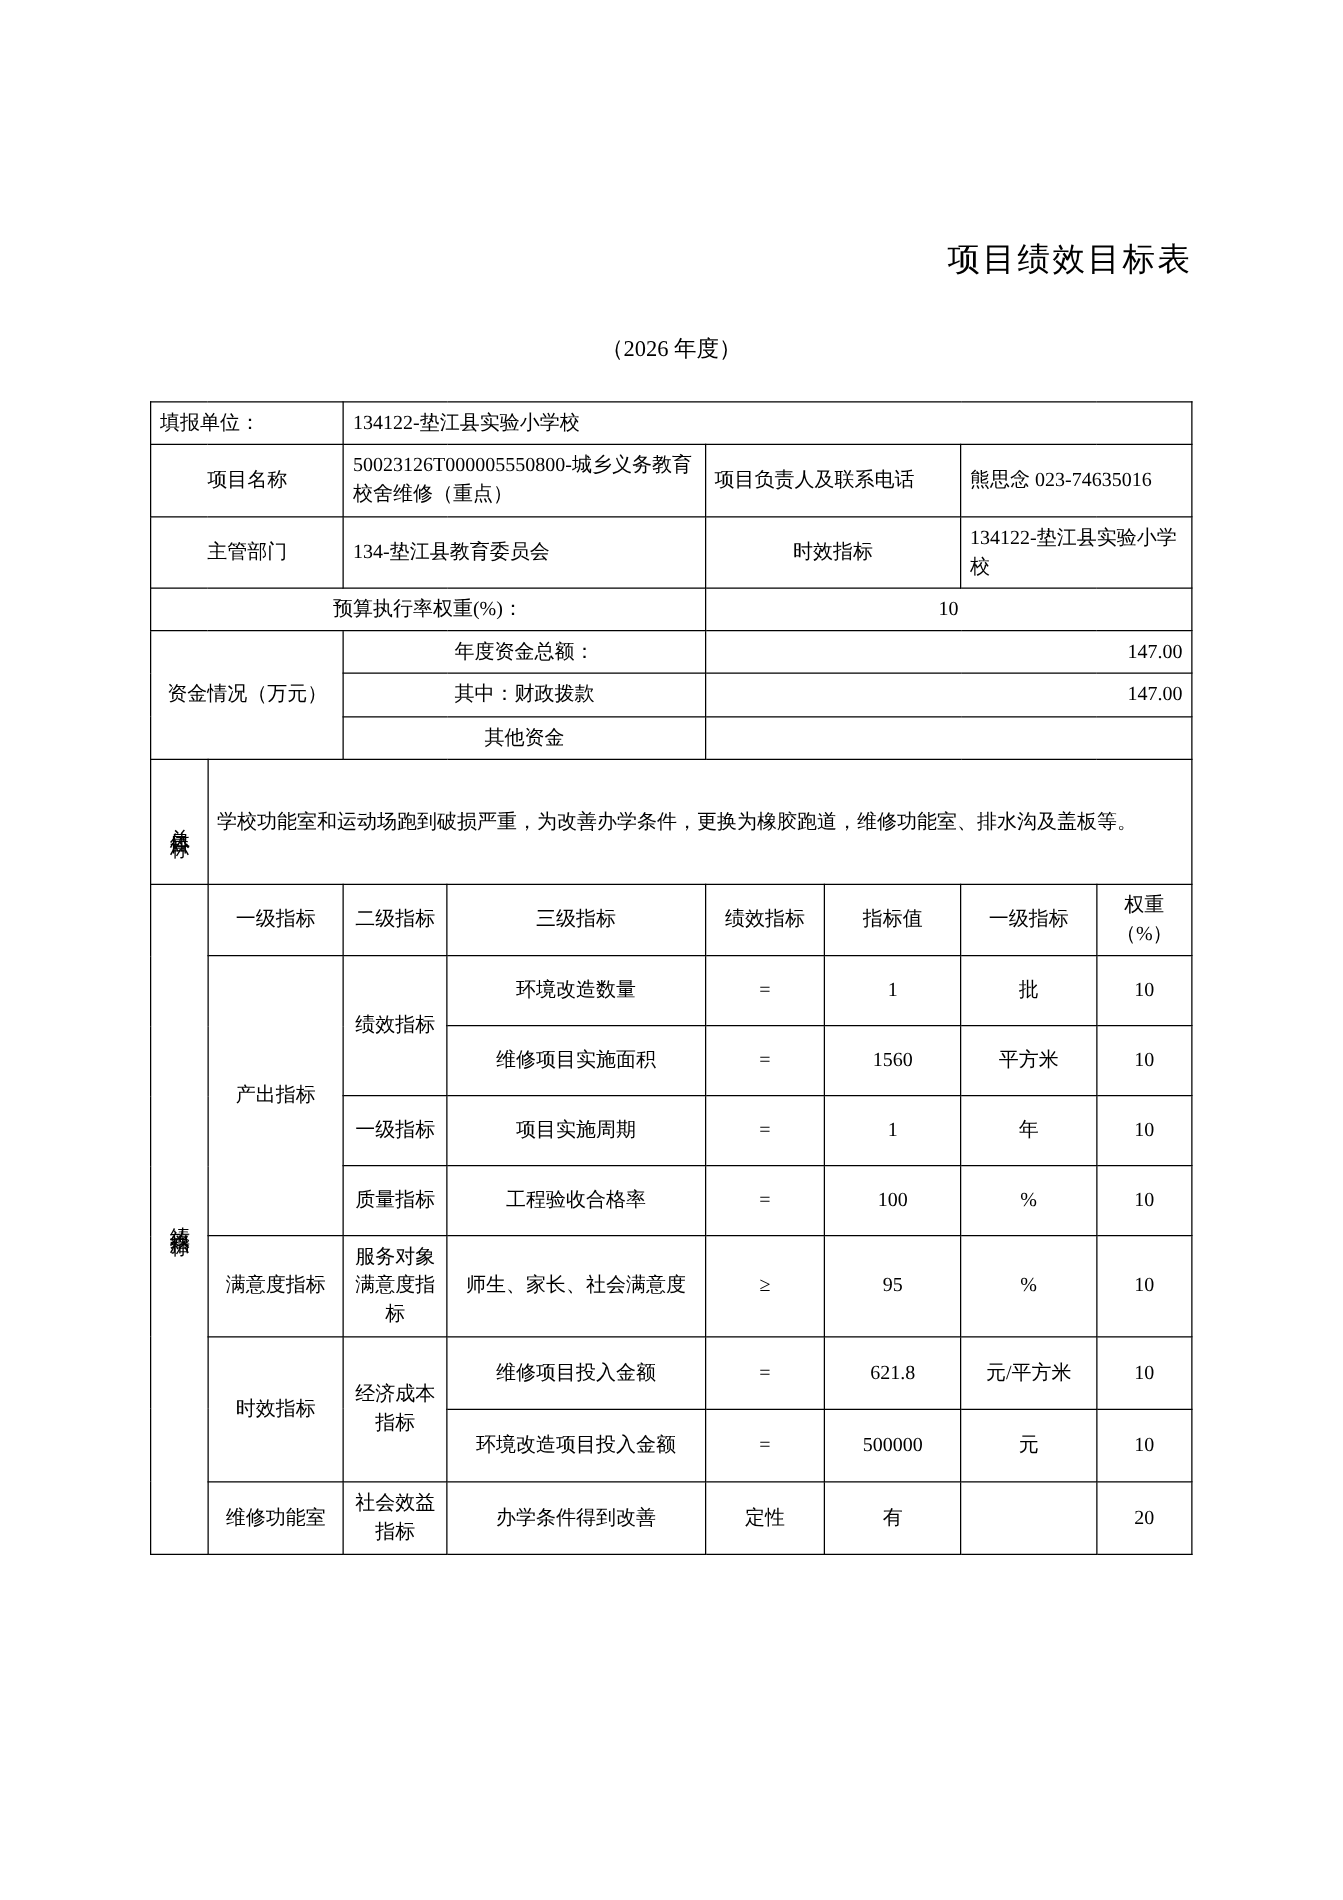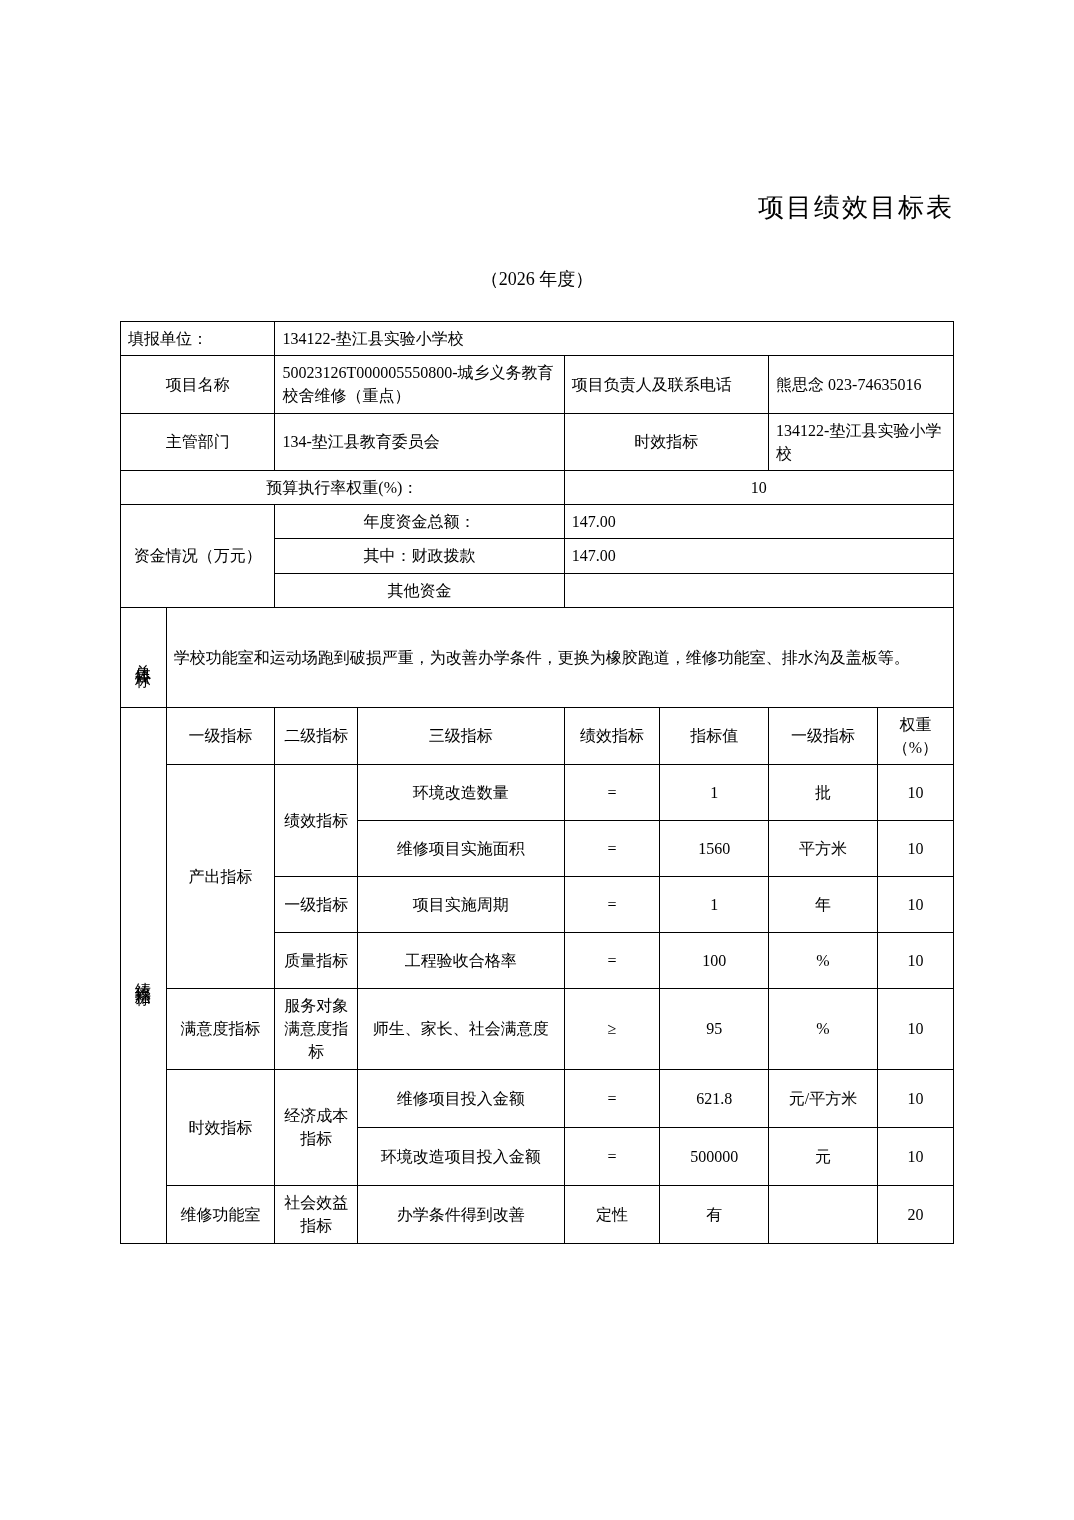--- a/index.html
+++ b/index.html
@@ -40,21 +40,21 @@
   }
   table.main td {
     border: 1px solid #000000;
     font-size: 16px;
     padding: 5px 7px;
     vertical-align: middle;
     line-height: 1.45;
   }
   .c { text-align: center; }
   .l { text-align: left; }
-  .r { }
+  .r { text-align: right; }
   .vert {
     writing-mode: vertical-rl;
     text-orientation: upright;
     letter-spacing: 3px;
     margin: 0 auto;
     display: inline-block;
     line-height: 1.2;
   }
   .pad-l { padding-left: 10px; }
 </style>

